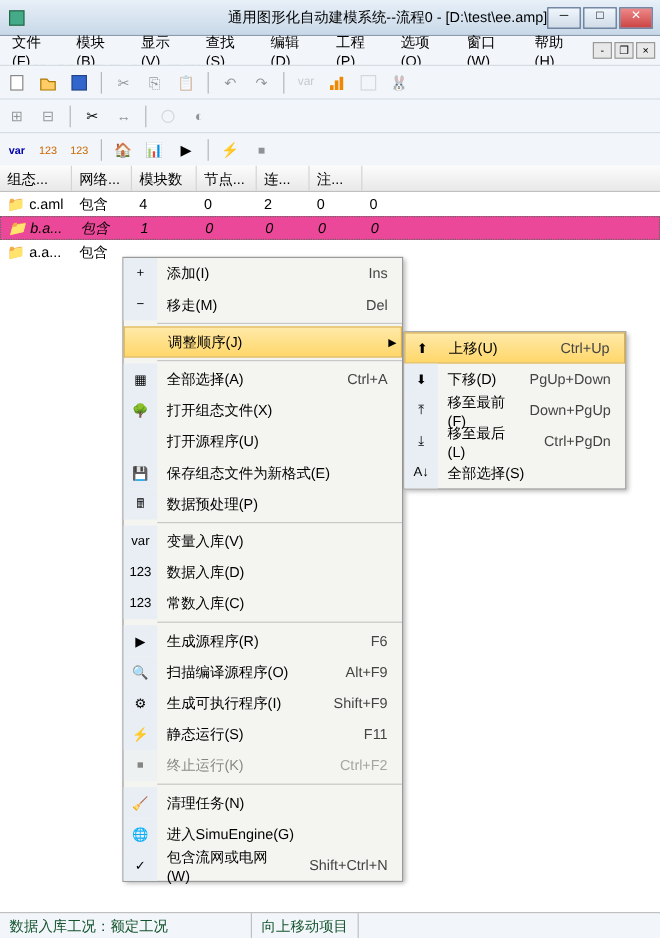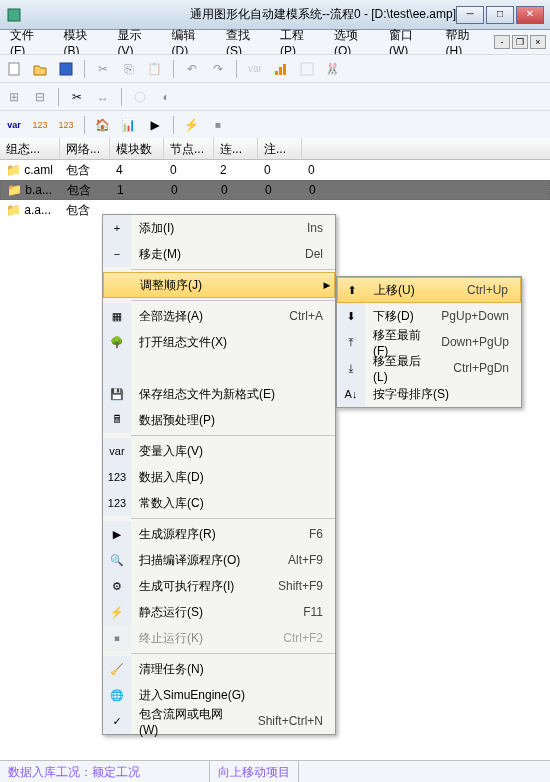--- a/index.html
+++ b/index.html
@@ -17,35 +17,35 @@
 .watermark { position: absolute; left: 10px; top: 26px; font-size: 32px; color: #aaa; font-weight: bold; opacity: 0.7; pointer-events: none; z-index: 0; }
 .url { position: absolute; left: 36px; top: 56px; font-size: 14px; color: #3a9b3a; font-weight: bold; z-index: 1; pointer-events: none; }
 .toolbar { height: 28px; background: #f2f6fa; border-top: 1px solid #d4dce4; display: flex; align-items: center; padding: 0 4px; gap: 6px; position: relative; z-index: 2; }
 .tbtn { width: 20px; height: 20px; display: inline-flex; align-items: center; justify-content: center; cursor: pointer; }
 .tbtn.disabled { opacity: 0.4; cursor: default; }
 .sep { width: 1px; height: 18px; background: #b0b8c0; margin: 0 2px; }
 .table-area { position: relative; }
 .thead { display: flex; background: linear-gradient(#fcfcfc,#e8e8e8); border-bottom: 1px solid #c0c0c0; height: 22px; }
 .th { padding: 3px 6px; border-right: 1px solid #d4d4d4; }
 .trow { display: flex; height: 20px; align-items: center; }
-.trow.sel { background: #737373; border: 1px dotted #666; }
+.trow.sel { background: #ec4899; border: 1px dotted #666; font-style: italic; }
 .td { padding: 2px 6px; }
 .ctxmenu { position: absolute; background: #f4f4f0; border: 1px solid #9a9a9a; box-shadow: 2px 2px 4px rgba(0,0,0,0.3); z-index: 100; }
 .ctxmenu .row { display: flex; align-items: center; height: 26px; cursor: pointer; }
 .ctxmenu .row.hl { background: linear-gradient(#ffe9a8,#ffd76a); border: 1px solid #e0b040; }
 .ctxmenu .iconcol { width: 28px; display: flex; justify-content: center; background: #e8eef4; height: 100%; align-items: center; }
 .ctxmenu .row.hl .iconcol { background: transparent; }
 .ctxmenu .label { flex: 1; padding: 0 8px; }
 .ctxmenu .shortcut { padding: 0 12px; color: #444; }
 .ctxmenu .arrow { width: 14px; text-align: center; font-size: 9px; }
 .ctxmenu .msep { height: 1px; background: #c8c8c8; margin: 2px 0 2px 28px; }
 .ctxmenu.main { left: 102px; top: 214px; width: 234px; }
 .ctxmenu.sub { left: 336px; top: 276px; width: 186px; }
 .statusbar { position: absolute; bottom: 0; left: 0; right: 0; height: 22px; background: #f2f6fa; border-top: 1px solid #c0c0c0; display: flex; }
-.statusbar .cell { padding: 3px 8px; border-right: 1px solid #c0c0c0; color: #8b5cf6; }
+.statusbar .cell { padding: 3px 8px; border-right: 1px solid #c0c0c0; color: #14532d; }
 svg { display: block; }
 </style>
 </head>
 <body>
 
 <div class="titlebar">
   <span class="icon">
     <svg width="16" height="16">
         <rect x="2" y="2" width="12" height="12" fill="#4a8" stroke="#264"></rect>
       </svg>
@@ -58,22 +58,22 @@
   </div>
 </div>
 
 <div class="watermark">河东软件园</div>
 <div class="url">www.pc0359.cn</div>
 
 <div class="menubar">
   <span class="mitem">文件(F)</span>
   <span class="mitem">模块(B)</span>
   <span class="mitem">显示(V)</span>
+  <span class="mitem">查找(S)</span>
   <span class="mitem">编辑(D)</span>
-  <span class="mitem">查找(S)</span>
   <span class="mitem">工程(P)</span>
   <span class="mitem">选项(O)</span>
   <span class="mitem">窗口(W)</span>
   <span class="mitem">帮助(H)</span>
   <div class="mdi">
     <div class="mdi-btn">-</div>
     <div class="mdi-btn">❐</div>
     <div class="mdi-btn">×</div>
   </div>
 </div>
@@ -199,20 +199,21 @@
       <div class="iconcol" style="font-size: 11px;">▦</div>
       <div class="label">全部选择(A)</div>
       <div class="shortcut">Ctrl+A</div>
     </div>
     <div class="row">
       <div class="iconcol" style="font-size: 11px;">🌳</div>
       <div class="label">打开组态文件(X)</div>
     </div>
     <div class="row">
       <div class="iconcol" style="font-size: 11px;"></div>
+      <div class="label">打开源程序(U)</div>
     </div>
     <div class="row">
       <div class="iconcol" style="font-size: 11px;">💾</div>
       <div class="label">保存组态文件为新格式(E)</div>
     </div>
     <div class="row">
       <div class="iconcol" style="font-size: 11px;">🖩</div>
       <div class="label">数据预处理(P)</div>
     </div>
     <div class="msep"></div>
@@ -286,20 +287,20 @@
       <div class="label">移至最前(F)</div>
       <div class="shortcut">Down+PgUp</div>
     </div>
     <div class="row">
       <div class="iconcol" style="font-size: 11px;">⤓</div>
       <div class="label">移至最后(L)</div>
       <div class="shortcut">Ctrl+PgDn</div>
     </div>
     <div class="row">
       <div class="iconcol" style="font-size: 11px;">A↓</div>
-      <div class="label">按字母排序(S)</div>
+      <div class="label">全部选择(S)</div>
     </div>
   </div>
 
 <div class="statusbar">
   <div class="cell" style="width:210px">数据入库工况：额定工况</div>
   <div class="cell">向上移动项目</div>
 </div>
 
 </body></html>

